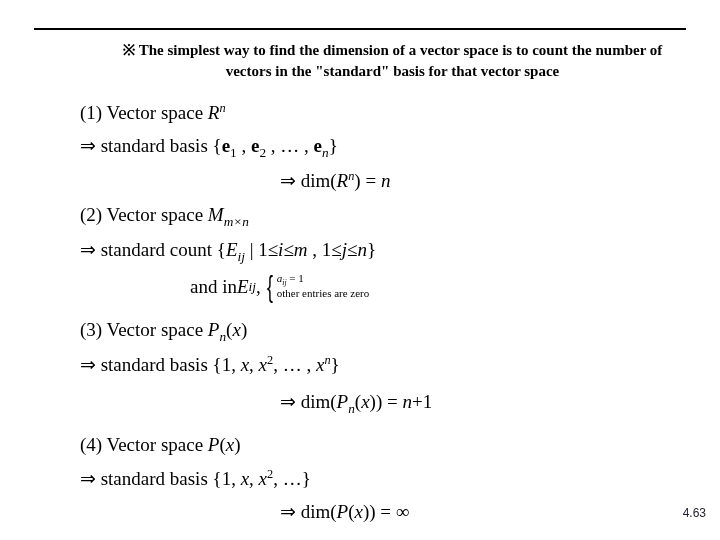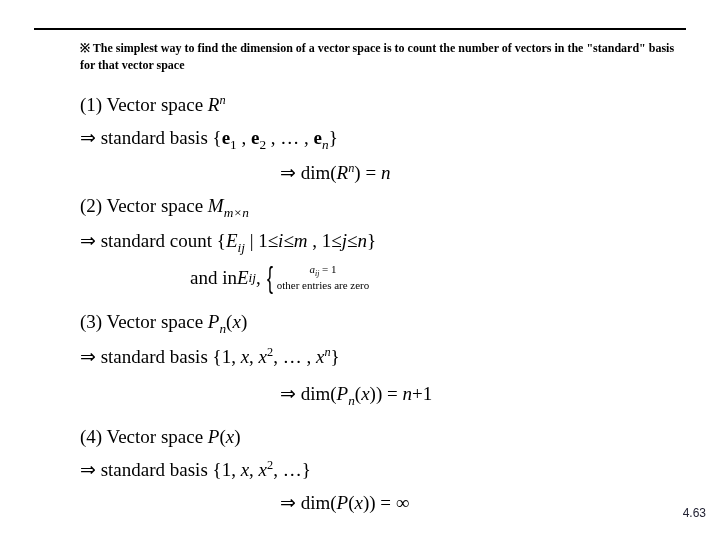--- a/index.html
+++ b/index.html
@@ -31,23 +31,24 @@
   .bullet {
     width: 9px;
     height: 9px;
     background: #000;
     margin-top: 10px;
     margin-right: 10px;
     flex: none;
   }
   .note-row {
     font-weight: bold;
-    font-size: 12px;
+    font-size: 15px;
     line-height: 1.4;
-    margin: 4px 0 14px 46px;
+    margin: 4px 0 14px 65px;
+    text-align: center;
   }
   .items {
     font-size: 19px;
     line-height: 1.75;
     margin-left: 46px;
   }
   .row {
     display: flex;
     flex-direction: column;
   }
@@ -77,21 +78,20 @@
     vertical-align: middle;
     font-size: 11px;
     line-height: 1.25;
   }
   .eij-row {
     display: flex;
     align-items: center;
     margin-left: 110px;
     margin-top: 2px;
     margin-bottom: 10px;
-    text-align: center;
   }
   .pagenum {
     position: absolute;
     bottom: 20px;
     right: 14px;
     font-family: Arial, sans-serif;
     font-size: 12px;
     color: #223;
   }
 </style>

